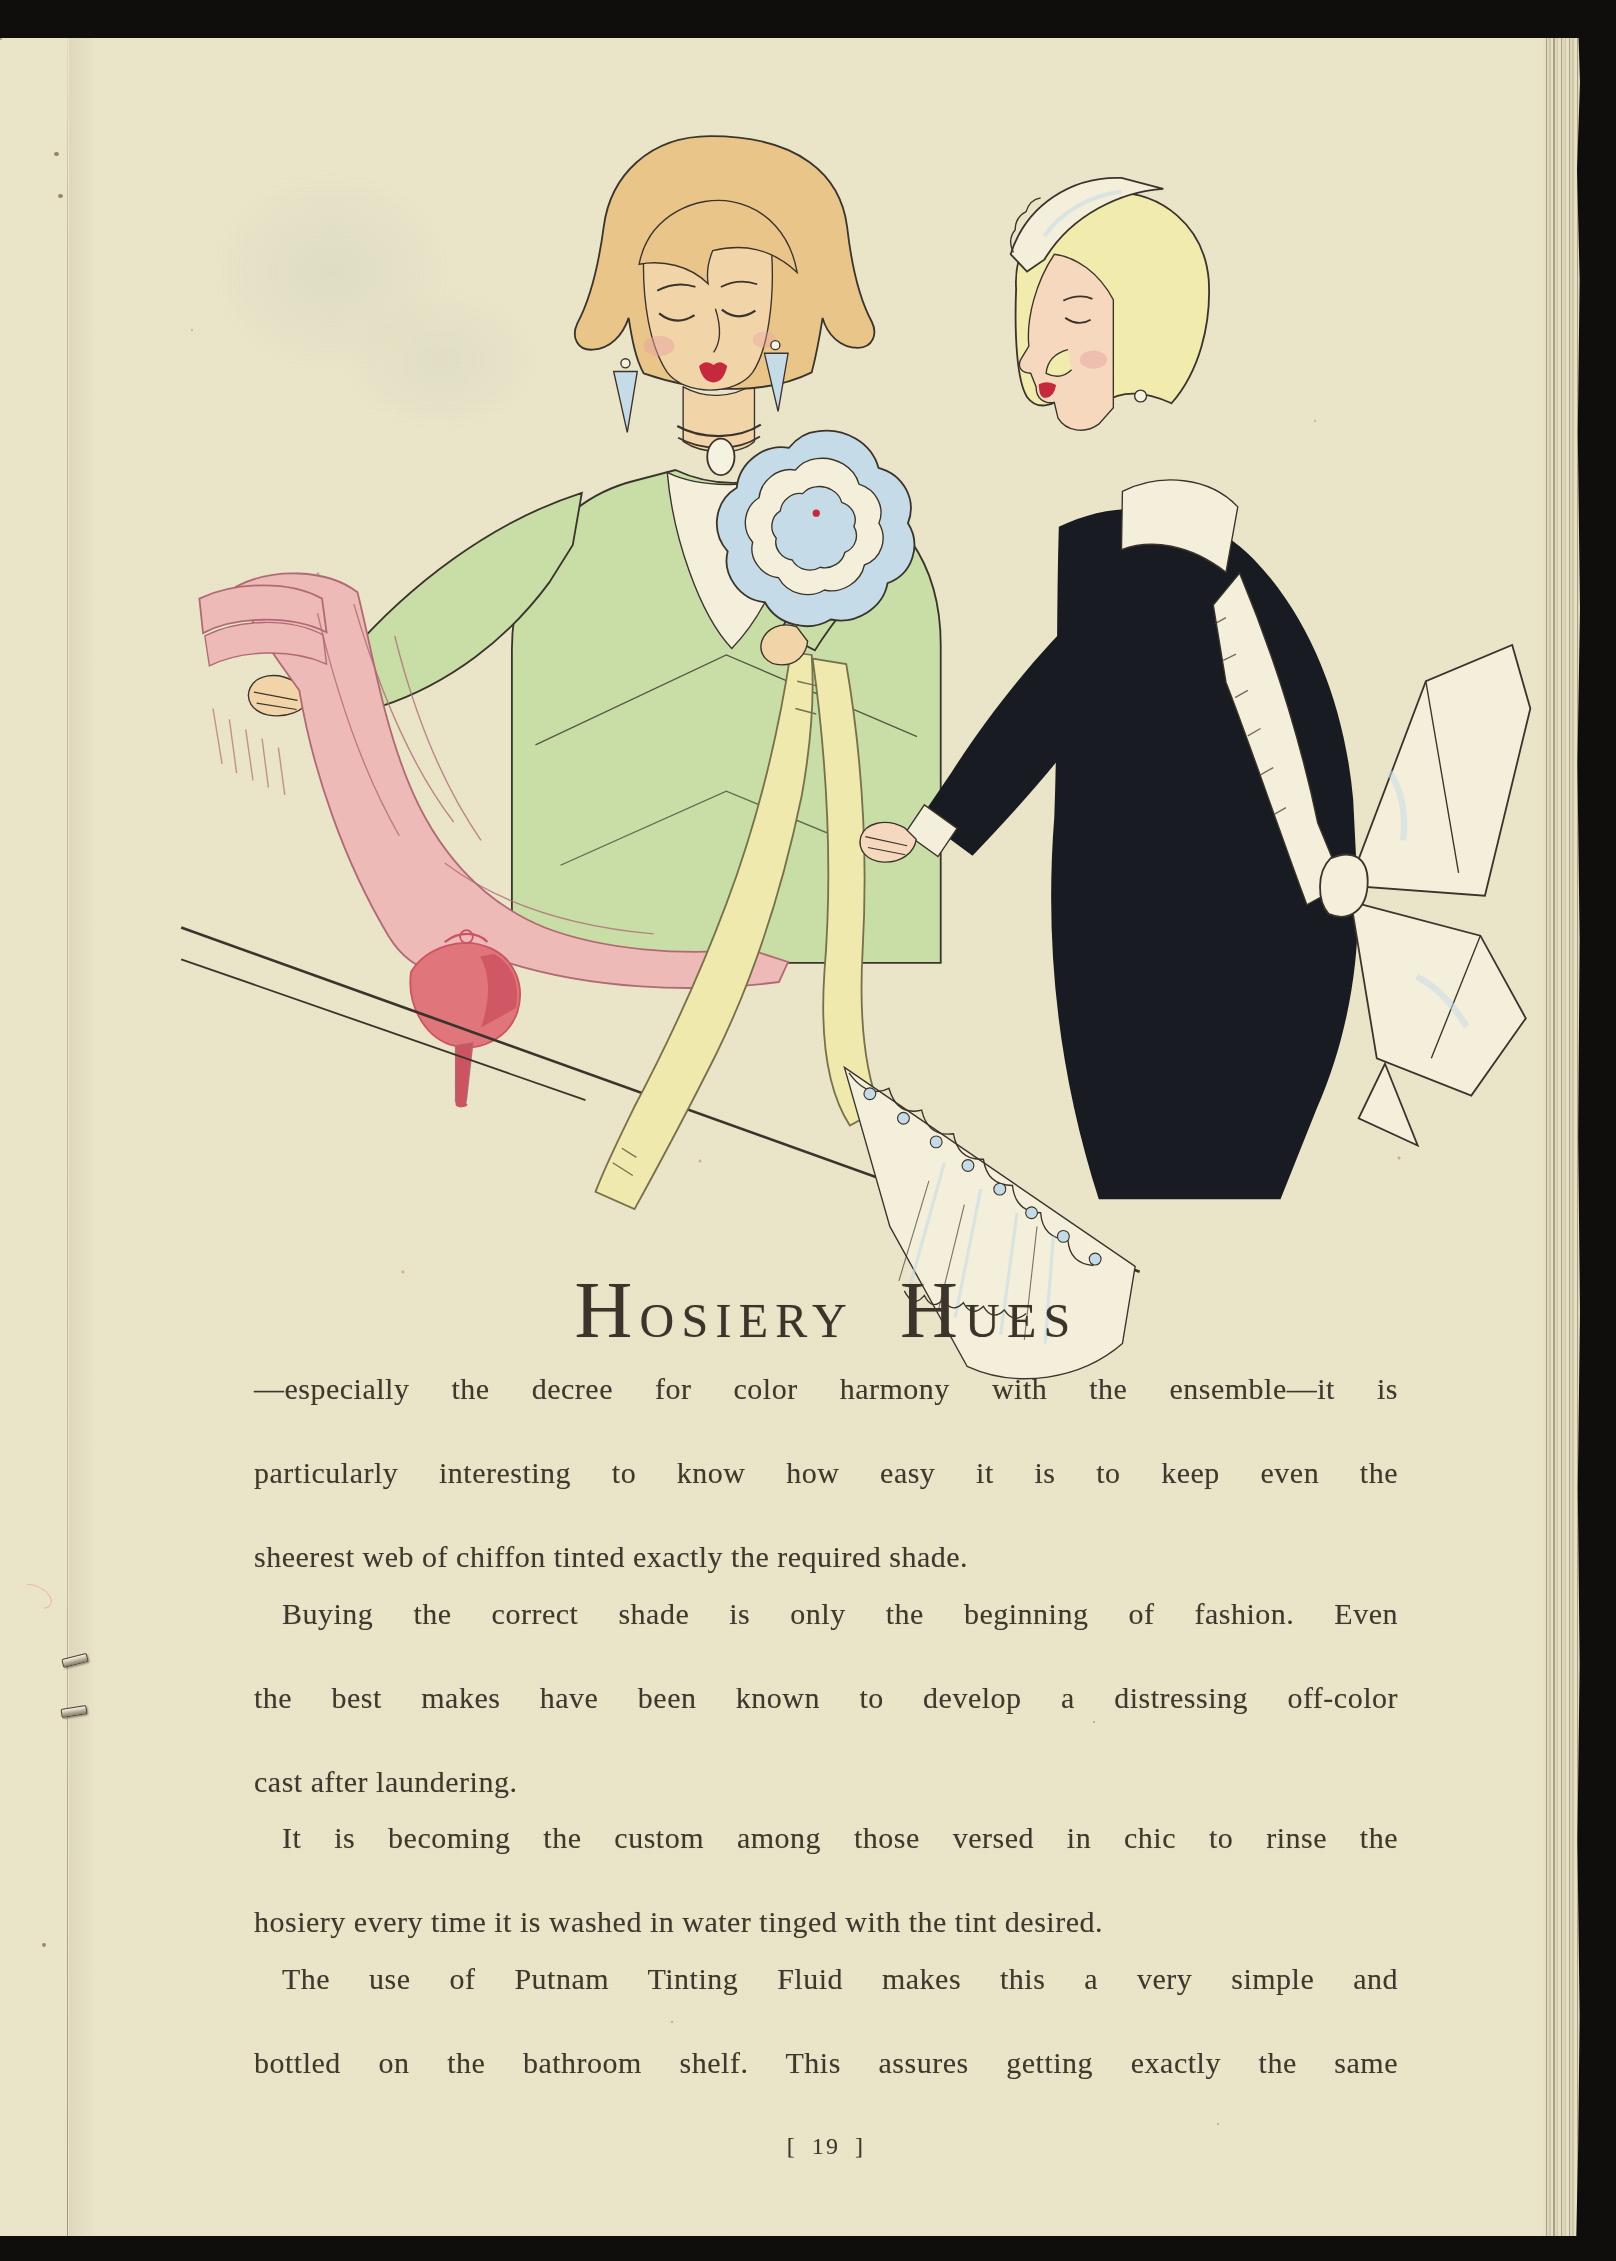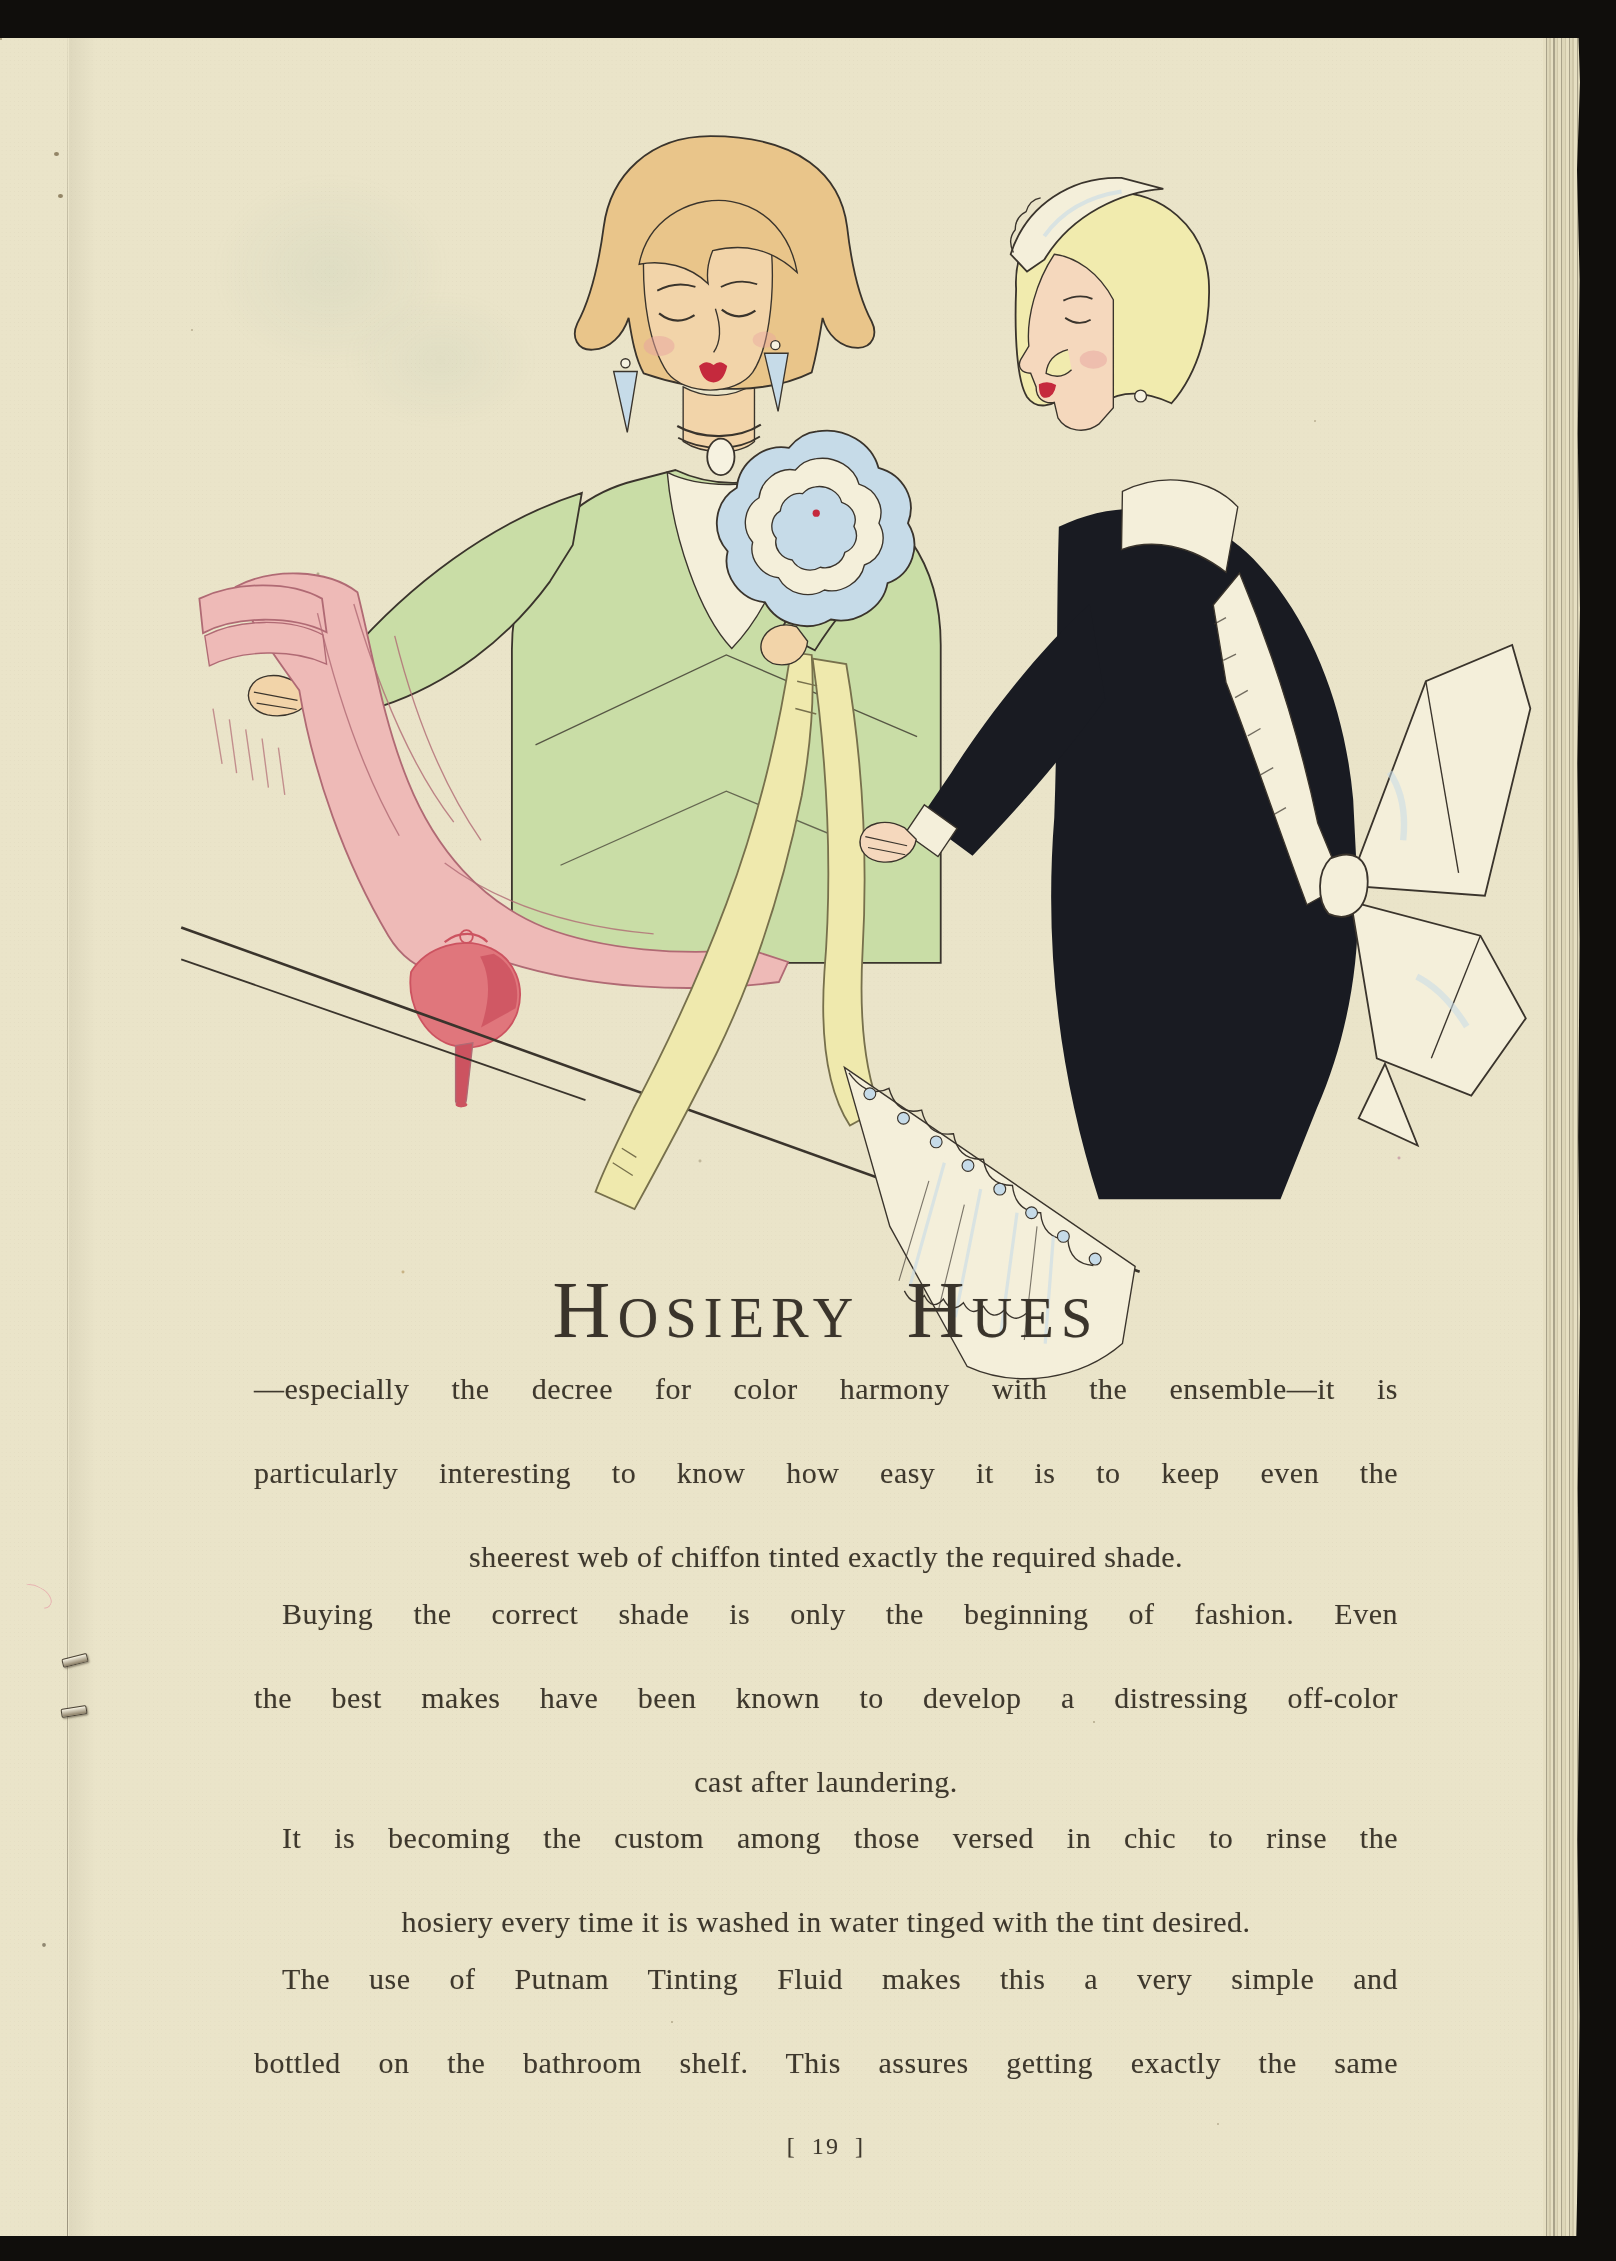--- a/index.html
+++ b/index.html
@@ -69,33 +69,33 @@
   
   .illus{position:absolute;left:163px;top:80px;width:1381px;height:1281px;}
   .outline{stroke:var(--outline,#3a342c);fill:none;}
   
   .title{
     position:absolute;left:254px;top:1232px;width:1144px;text-align:center;
     color:var(--title-ink,#3a342b);white-space:nowrap;
   }
   .title-word{
     display:inline-block;text-transform:uppercase;
-    font-size:56px;letter-spacing:7.3px;line-height:1;
+    font-size:48px;letter-spacing:7.3px;line-height:1;
     text-shadow:0 0 0.9px rgba(58,52,43,.35);
   }
   .title-word::first-letter{font-size:80px;}
   .title-word + .title-word{margin-left:46px;}
   .bodycol{
     position:absolute;left:254px;top:1330px;width:1144px;
     color:var(--ink,#3e382d);font-size:30px;line-height:42px;letter-spacing:0.5px;
   }
   .para{margin:0 0 14.5px 0;}
   .line{text-align:justify;text-shadow:0 0 0.7px rgba(62,56,45,.3);}
   .line::after{content:"";display:inline-block;width:100%;height:0;}
-  .line.last{text-align:center;}
+  .line.last{text-align:left;}
   .line.last::after{content:none;}
   .para.indent .line:first-child{text-indent:28px;}
   .folio{
     position:absolute;left:254px;top:2095px;width:1144px;text-align:center;
     color:var(--ink,#3e382d);font-size:24px;letter-spacing:2.3px;word-spacing:6.4px;
     text-shadow:0 0 0.7px rgba(62,56,45,.3);
   }
 </style>
 </head>
 <body>

